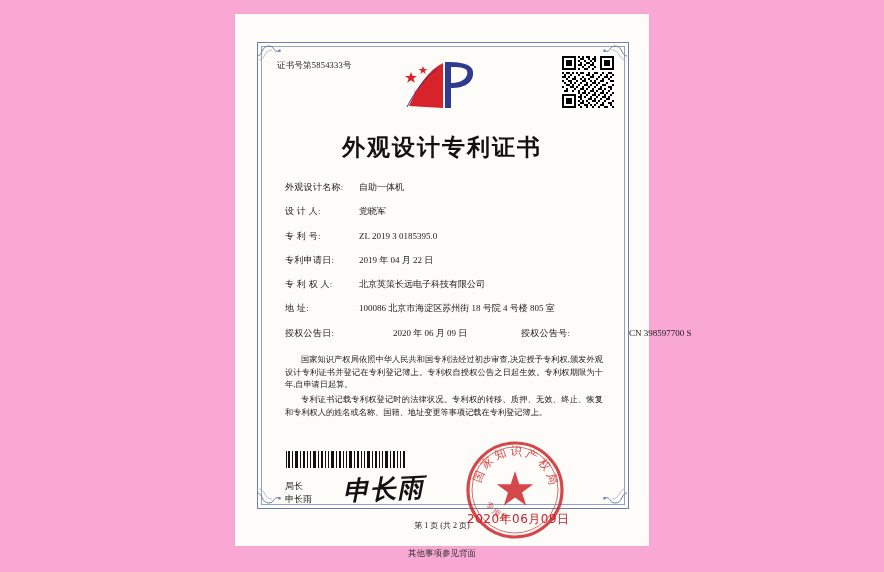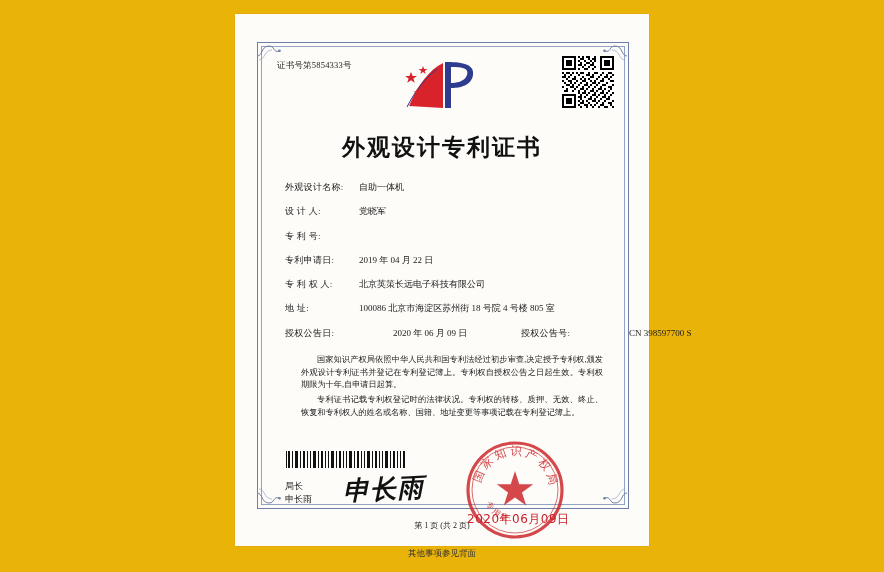--- a/index.html
+++ b/index.html
@@ -11,21 +11,21 @@
     width: 884px;
     height: 572px;
     font-family: "Liberation Serif", serif;
     color: #1a1a1a;
     overflow: hidden;
   }
   .page {
     position: relative;
     width: 884px;
     height: 572px;
-    background: #eab308;
+    background: #f9a8d4;
   }
   
   .certificate {
     position: absolute;
     left: 235px;
     top: 14px;
     width: 414px;
     height: 532px;
     background: #fdfcf8;
     box-shadow: 0 0 1px rgba(0,0,0,0.15);
@@ -132,21 +132,21 @@
   .paragraphs {
     position: absolute;
     left: 50px;
     top: 340px;
     width: 318px;
     font-size: 8.2px;
     line-height: 1.55;
     text-align: justify;
   }
   .paragraphs p {
-    margin: 0 0 2px 16px;
+    margin: 0 0 2px 0;
     text-indent: 16px;
   }
 
   
   .barcode {
     position: absolute;
     left: 50px;
     top: 437px;
     width: 122px;
     height: 17px;
@@ -442,20 +442,21 @@
       <div class="field-row">
         <span class="field-label">外观设计名称:</span>
         <span class="field-value">自助一体机</span>
       </div>
       <div class="field-row">
         <span class="field-label">设 计 人:</span>
         <span class="field-value">党晓军</span>
       </div>
       <div class="field-row">
         <span class="field-label">专 利 号:</span>
+        <span class="field-value">ZL 2019 3 0185395.0</span>
       </div>
       <div class="field-row">
         <span class="field-label">专利申请日:</span>
         <span class="field-value">2019 年 04 月 22 日</span>
       </div>
       <div class="field-row">
         <span class="field-label">专 利 权 人:</span>
         <span class="field-value">北京英策长远电子科技有限公司</span>
       </div>
       <div class="field-row">

